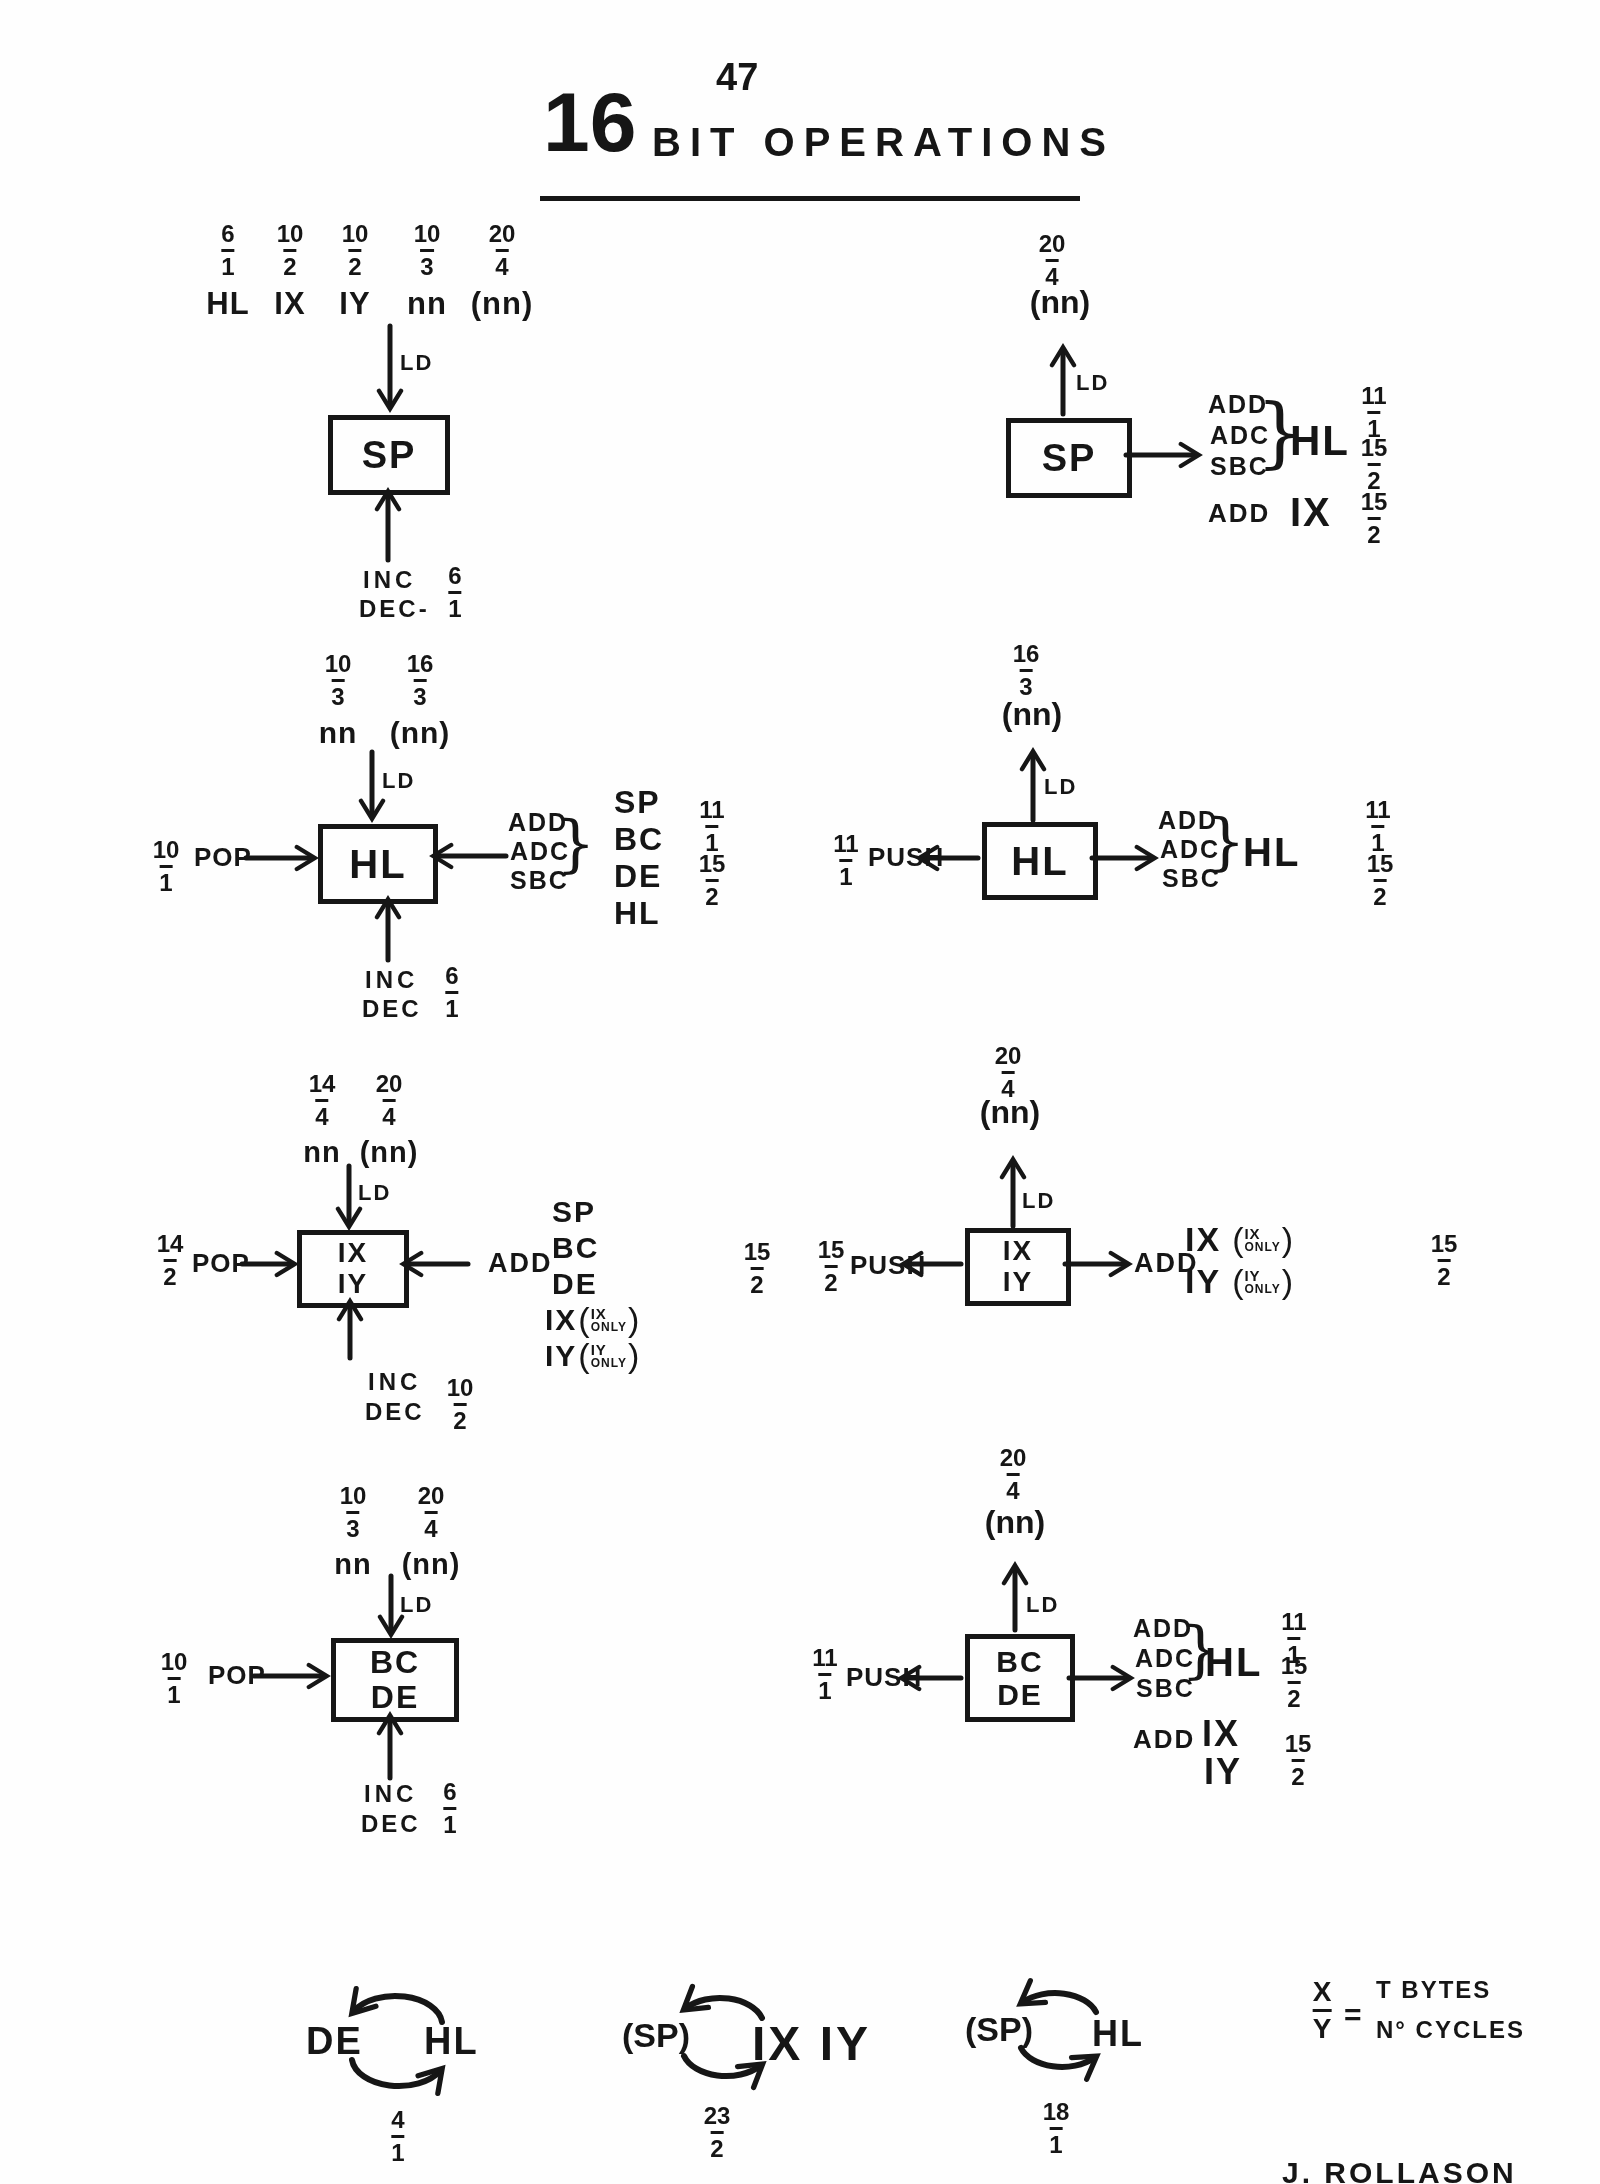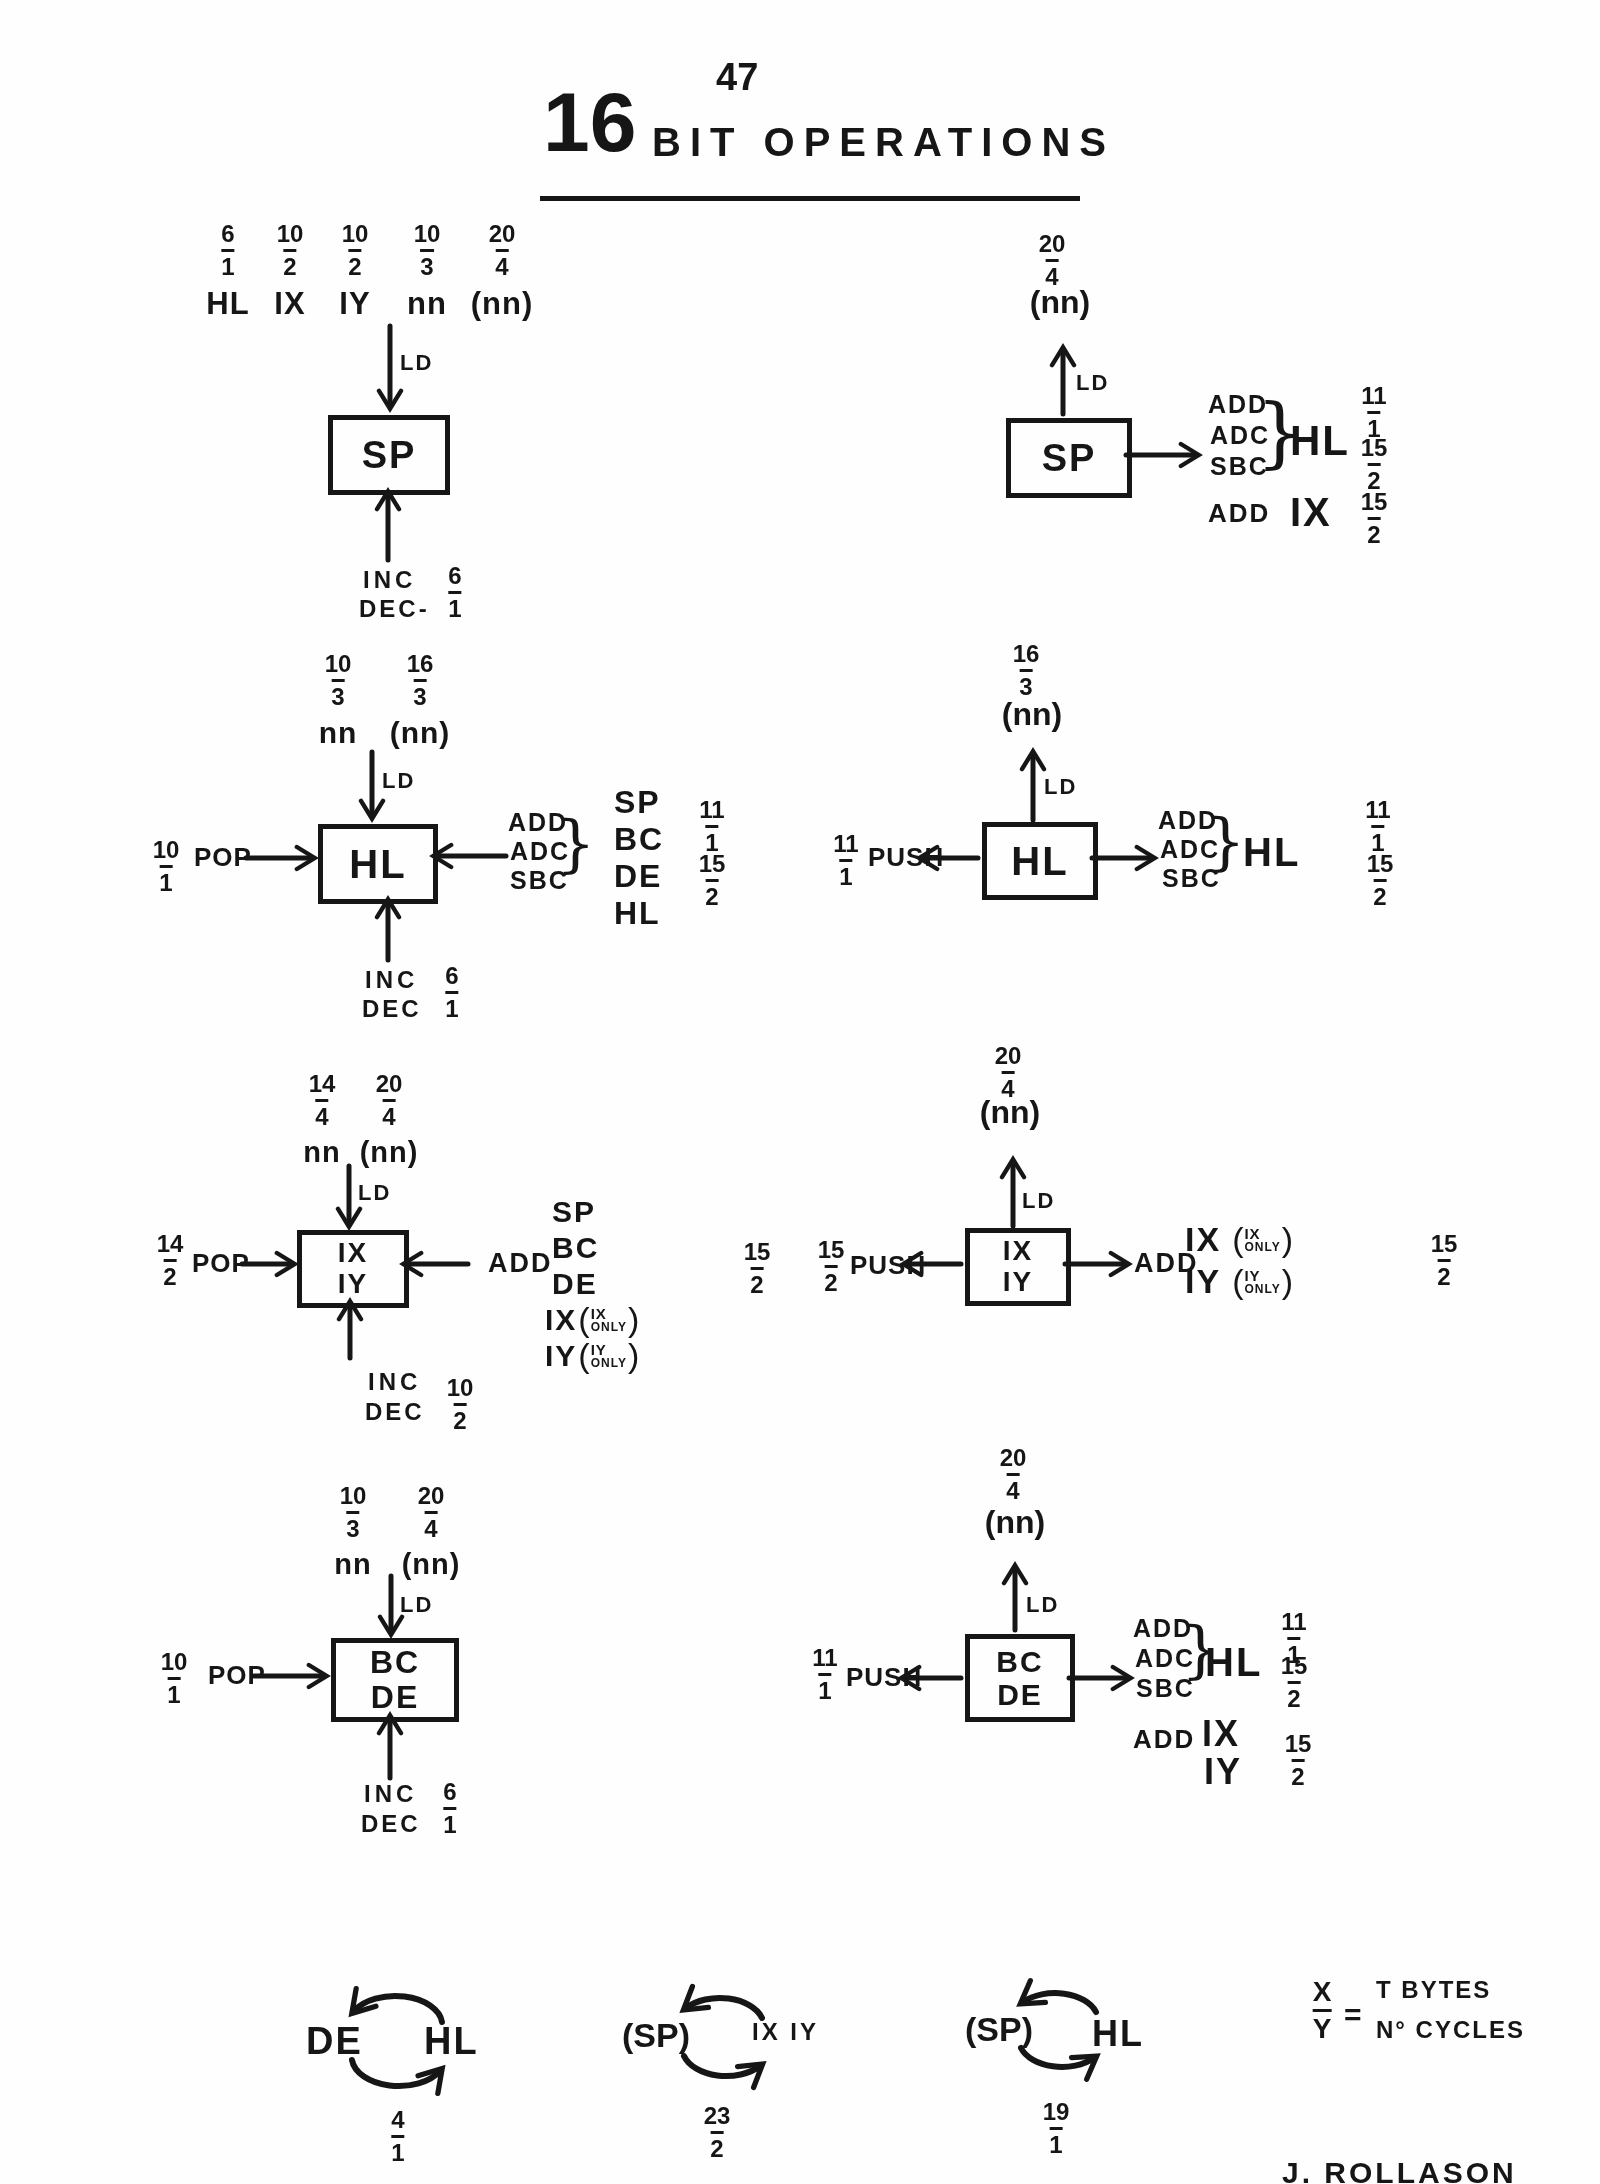--- a/index.html
+++ b/index.html
@@ -420,31 +420,31 @@
 <section>
   <div class="t" style="left:306px;top:2022px;font-size:38px;letter-spacing:2px;">DE</div>
   <div class="t" style="left:424px;top:2022px;font-size:38px;letter-spacing:2px;">HL</div>
   <div class="fr fr-abs" style="left:398px;top:2108px;">
       <span>4</span>
       <span class="b">1</span>
     </div>
 </section>
 <section>
   <div class="t" style="left:622px;top:2018px;font-size:34px;">(SP)</div>
-  <div class="t" style="left:752px;top:2020px;font-size:24px;letter-spacing:3px;">IX IY</div>
+  <div class="t" style="left:752px;top:2020px;font-size:48px;letter-spacing:3px;">IX IY</div>
   <div class="fr fr-abs" style="left:717px;top:2104px;justify-content:center;">
       <span>23</span>
       <span class="b">2</span>
     </div>
 </section>
 <section>
   <div class="t" style="left:965px;top:2012px;font-size:34px;">(SP)</div>
   <div class="t" style="left:1092px;top:2016px;font-size:36px;letter-spacing:2px;">HL</div>
   <div class="fr fr-abs" style="left:1056px;top:2100px;">
-      <span>19</span>
+      <span>18</span>
       <span class="b">1</span>
     </div>
 </section>
 
 <section>
   <div class="fr fr-abs" style="left:1322px;top:1978px;font-size:28px;">
     <span>X</span>
     <span class="b">Y</span>
   </div>
   <div class="t" style="left:1344px;top:2000px;font-size:30px;">=</div>

